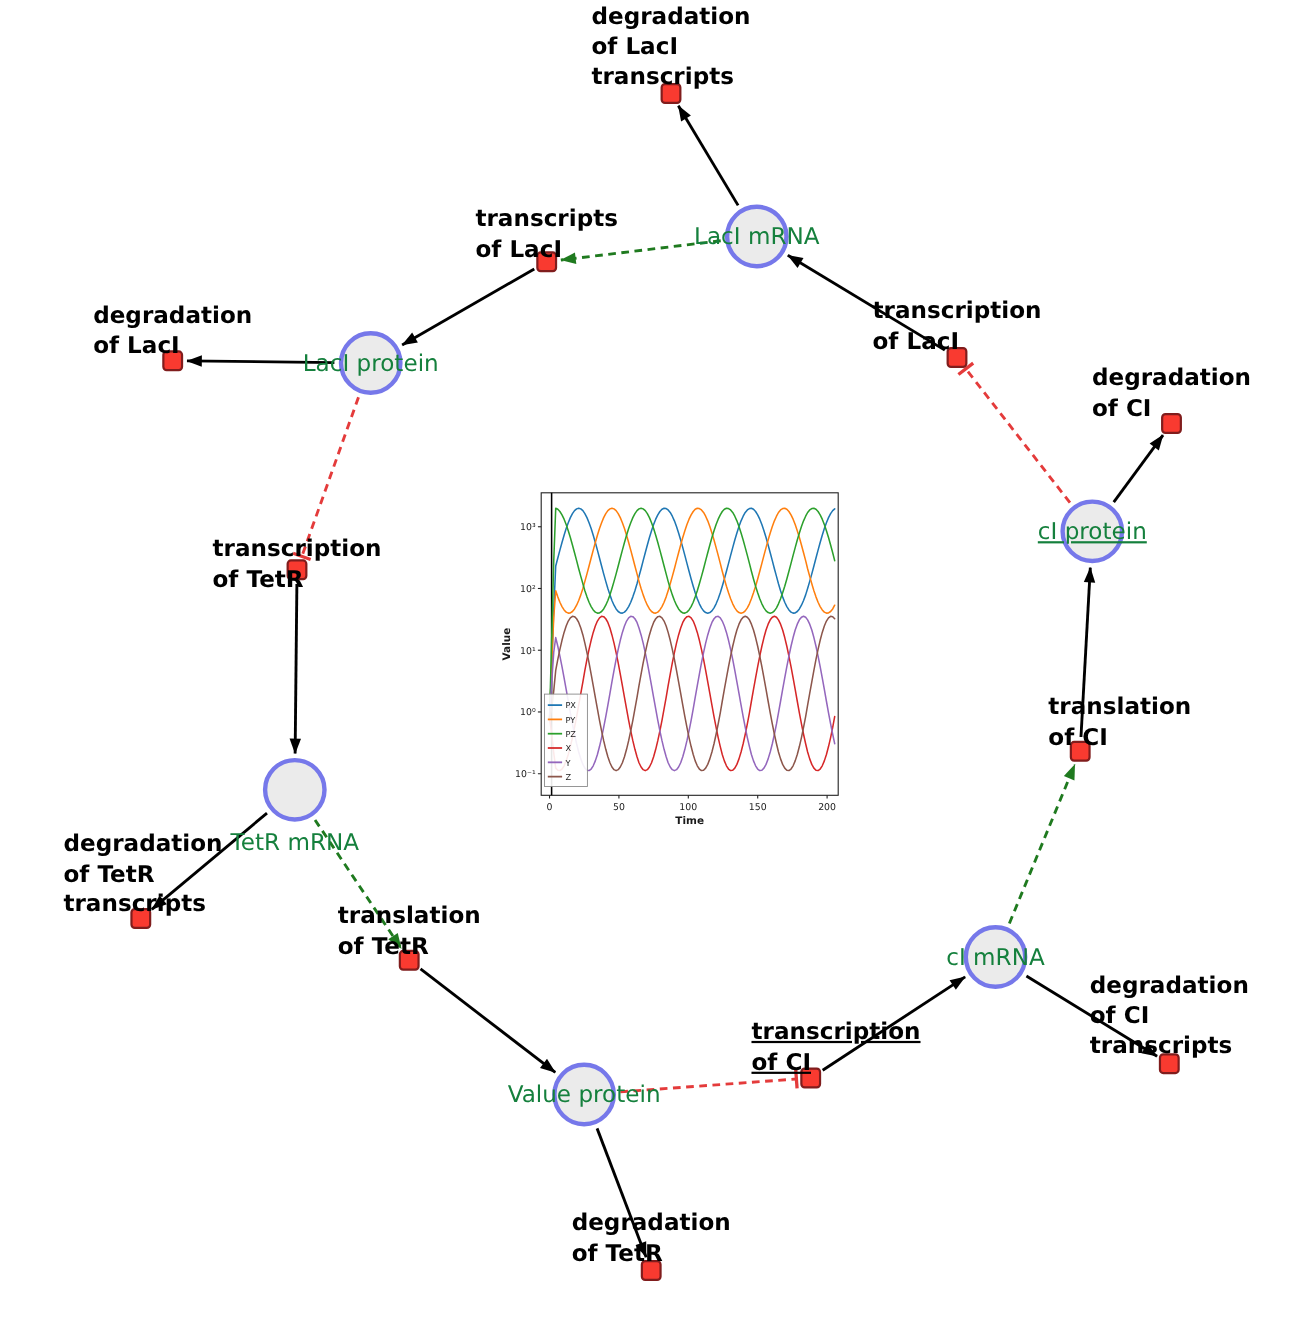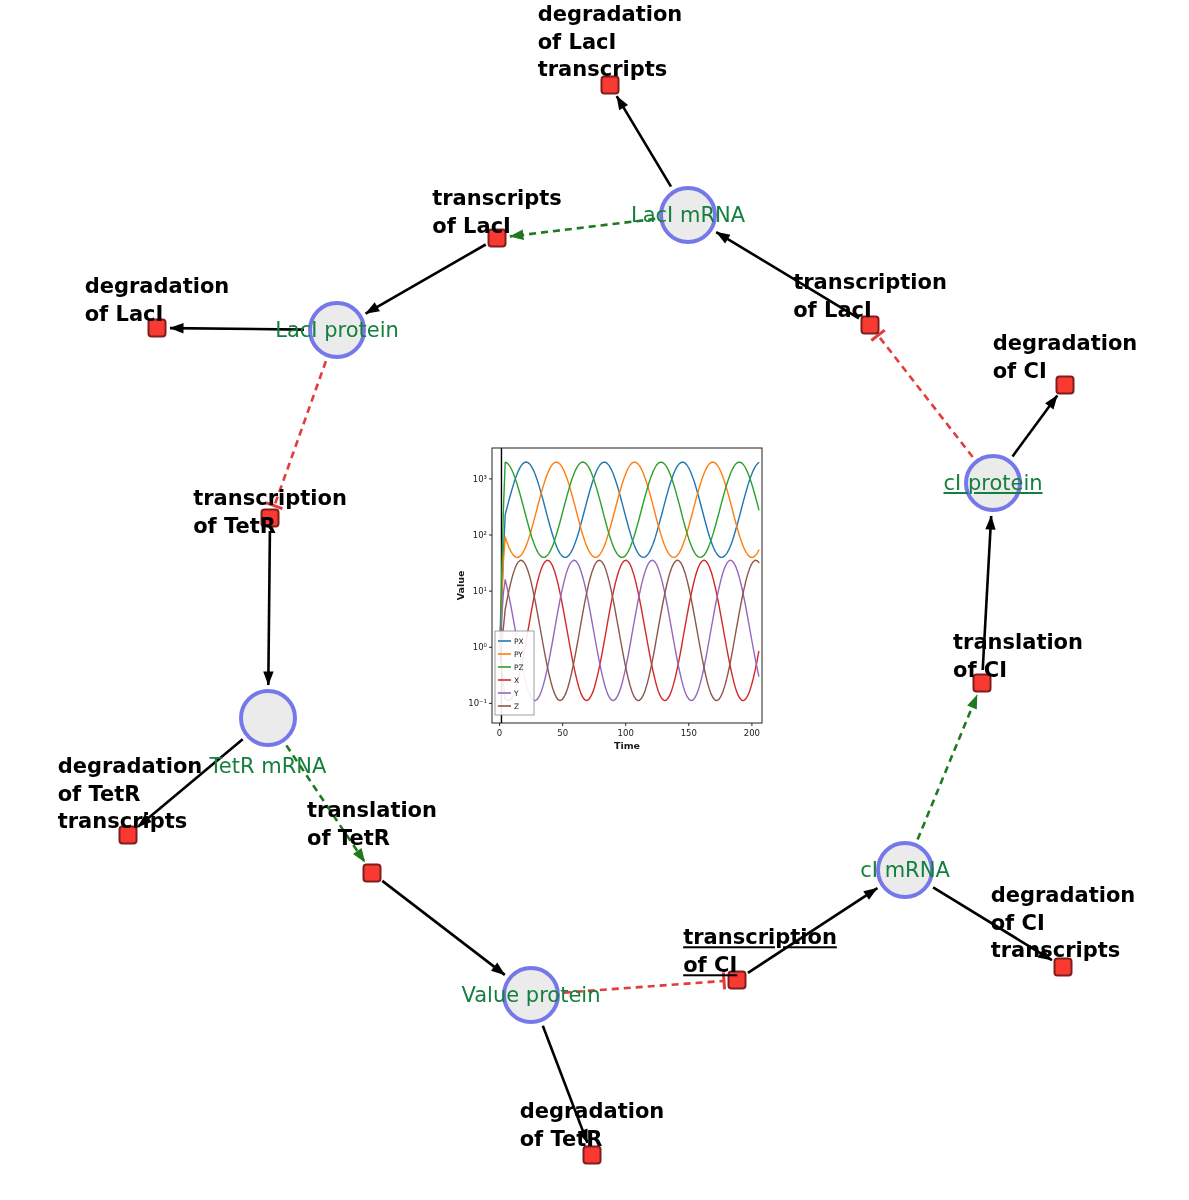--- a/index.html
+++ b/index.html
@@ -144,21 +144,21 @@
       <div class="species-label" style="left: 993px; top: 483px; text-decoration: underline;">cI protein</div>
       <div class="rxn-label" style="left: 610px; top: 43px;">degradation of LacI
 transcripts</div>
       <div class="rxn-label" style="left: 497px; top: 213px;">transcripts of LacI</div>
       <div class="rxn-label" style="left: 157px; top: 301px;">degradation of LacI</div>
       <div class="rxn-label" style="left: 870px; top: 297px;">transcription of LacI</div>
       <div class="rxn-label" style="left: 1065px; top: 358px;">degradation of CI</div>
       <div class="rxn-label" style="left: 270px; top: 513px;">transcription of TetR</div>
       <div class="rxn-label" style="left: 130px; top: 795px;">degradation of TetR
 transcripts</div>
-      <div class="rxn-label" style="left: 372px; top: 825px;">translation of TetR</div>
+      <div class="rxn-label" style="left: 372px; top: 847px;">translation of TetR</div>
       <div class="rxn-label" style="left: 982px; top: 657px; margin-left: 36px;">translation of CI</div>
       <div class="rxn-label" style="left: 760px; top: 952px; text-decoration: underline;">transcription of CI</div>
       <div class="rxn-label" style="left: 1063px; top: 924px;">degradation of CI
 transcripts</div>
       <div class="rxn-label" style="left: 592px; top: 1126px;">degradation of TetR</div>
     </div>
 
 </div>
 
 </body></html>

